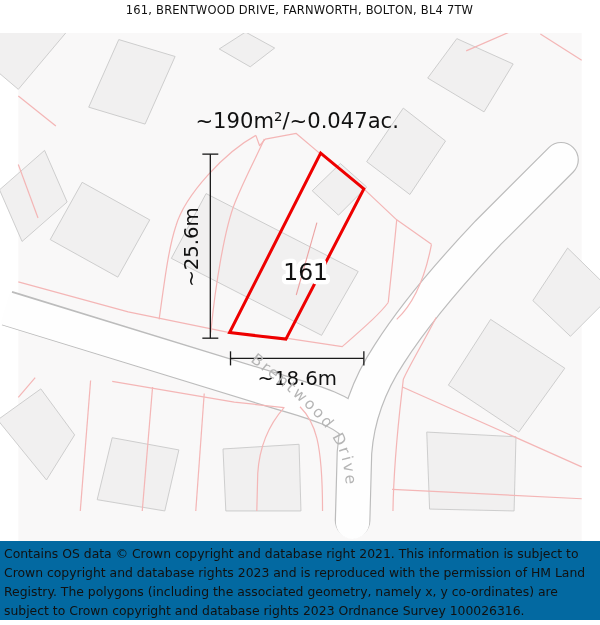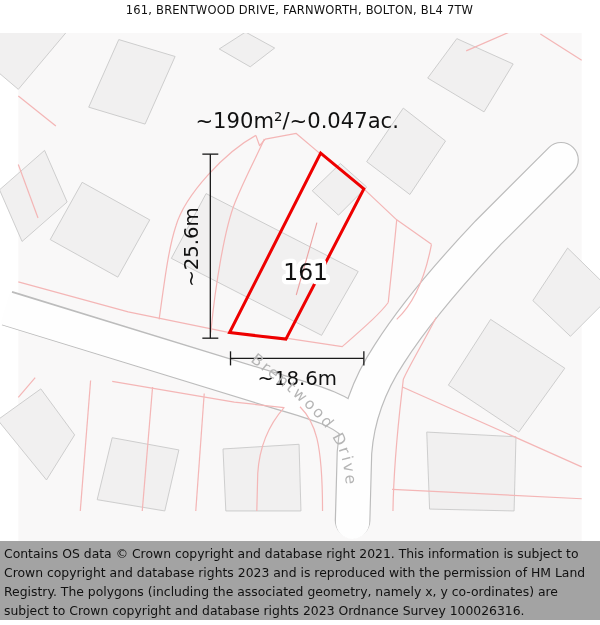--- a/index.html
+++ b/index.html
@@ -5,21 +5,21 @@
   html,body{margin:0;padding:0;background:#ffffff;}
   body{width:600px;height:625px;position:relative;overflow:hidden;
        font-family:"DejaVu Sans","Liberation Sans",sans-serif;}
   .title-block{position:absolute;top:0;left:0;width:599px;height:33px;
        text-align:center;background:#ffffff;z-index:5;}
   .title-line1{font-size:11.5px;color:#111;padding-top:3px;letter-spacing:0.2px;}
   .title-line2{font-size:11.5px;color:#111;margin-top:2px;}
   .map-wrap{position:absolute;top:33px;left:0;width:600px;height:508px;}
   svg{display:block;}
   .footer{position:absolute;top:541px;left:0;width:594px;padding:3px 3px 0 4px;
-       font-size:12.4px;line-height:19px;color:#111;background:#a3a3a3;}
+       font-size:12.4px;line-height:19px;color:#111;background:#0369a1;}
   text{font-family:"DejaVu Sans","Liberation Sans",sans-serif;}
 </style>
 </head>
 <body>
 
 <div class="title-block">
   <div class="title-line1">161, BRENTWOOD DRIVE, FARNWORTH, BOLTON, BL4 7TW</div>
 </div>
 
 <div class="map-wrap">

